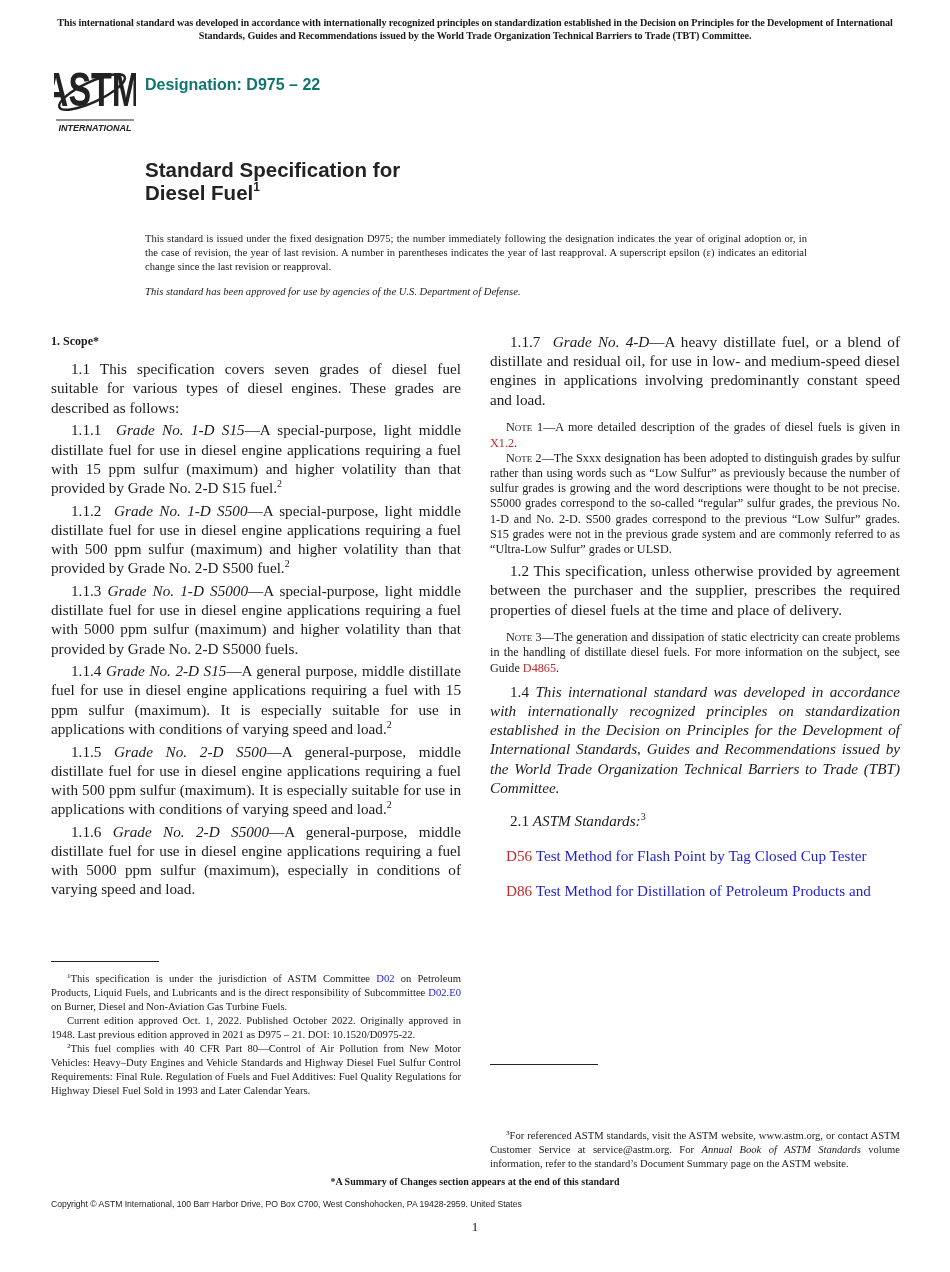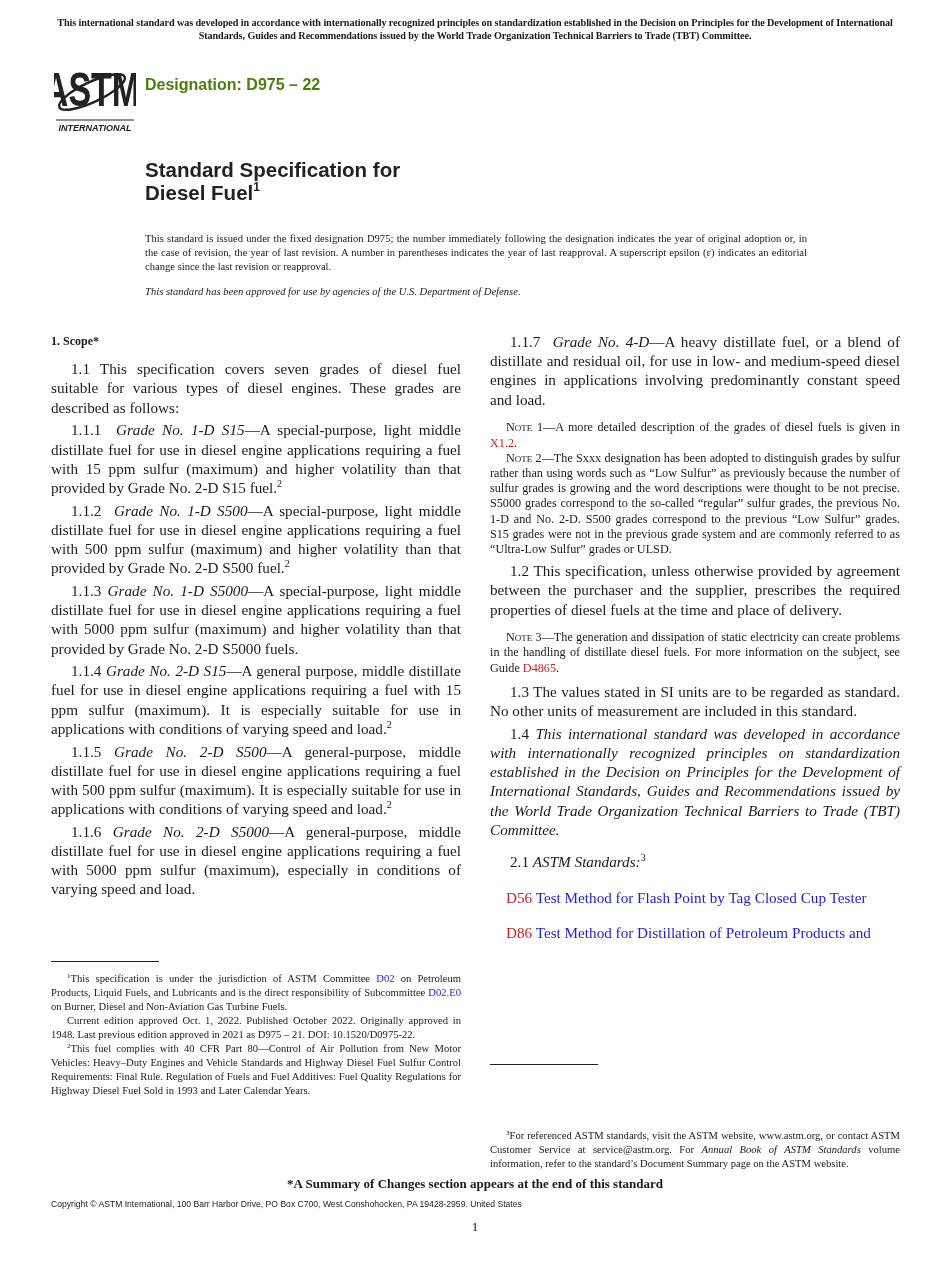--- a/index.html
+++ b/index.html
@@ -1,39 +1,39 @@
 <!DOCTYPE html>
 <html><head>
 <meta charset="utf-8">
 <style>
   html, body { margin: 0; padding: 0; background: #ffffff; }
   body { width: 950px; height: 1272px; position: relative; overflow: hidden; color: #1a1a1a; font-family: "Liberation Serif", serif; }
   .top-notice { position: absolute; top: 16px; left: 40px; width: 870px; text-align: center; font-family: "Liberation Serif", serif; font-weight: bold; font-size: 10.2px; line-height: 13px; letter-spacing: -0.1px; }
   .logo { position: absolute; top: 56px; left: 54px; width: 82px; height: 80px; }
-  .designation { position: absolute; top: 76px; left: 145px; font-family: "Liberation Sans", sans-serif; font-weight: bold; font-size: 16px; color: #4d7c0f; }
+  .designation { position: absolute; top: 76px; left: 145px; font-family: "Liberation Sans", sans-serif; font-weight: bold; font-size: 16px; color: #0f766e; }
   .title { position: absolute; top: 158px; left: 145px; font-family: "Liberation Sans", sans-serif; font-weight: bold; font-size: 20.5px; line-height: 23px; color: #222; }
   .title sup { font-size: 12px; vertical-align: 9px; line-height: 0; }
   .issued { position: absolute; top: 232px; left: 145px; width: 662px; font-size: 10.6px; line-height: 14px; text-align: justify; }
   .dod { position: absolute; top: 286px; left: 145px; font-size: 10.6px; font-style: italic; }
   .col { position: absolute; font-size: 15.2px; line-height: 19.2px; }
   .col-left { top: 332px; left: 51px; width: 410px; }
   .col-right { top: 332px; left: 490px; width: 410px; }
   .h { font-weight: bold; font-size: 12px; margin: 0 0 8px 0; }
   .p { margin: 0 0 3.5px 0; text-indent: 20px; text-align: justify; }
   .p sup { font-size: 10px; line-height: 0; vertical-align: 6px; }
   .note { font-size: 12.2px; line-height: 15.2px; text-indent: 16px; text-align: justify; margin: 0; }
   .note .sc { font-variant: small-caps; }
   .red { color: #c2272d; }
   .blue { color: #1f1fd0; }
   .ref { margin: 16px; text-indent: 0; font-size: 15.2px; line-height: 19.2px; white-space: nowrap; }
   .fn-rule { position: absolute; height: 1px; background: #222; width: 108px; }
   .fn { position: absolute; font-size: 10.6px; line-height: 14px; text-align: justify; }
   .fn p { margin: 0; text-indent: 16px; }
   .fn sup { font-size: 7px; line-height: 0; vertical-align: 4px; }
-  .summary { position: absolute; top: 1176px; left: 0; width: 950px; text-align: center; font-weight: bold; font-size: 13px; }
+  .summary { position: absolute; top: 1176px; left: 0; width: 950px; text-align: center; font-weight: bold; font-size: 10px; }
   .copyright { position: absolute; top: 1199px; left: 51px; font-family: "Liberation Sans", sans-serif; font-size: 8.6px; color: #222; }
   .page-num { position: absolute; top: 1219px; left: 0; width: 950px; text-align: center; font-size: 13px; }
 </style>
 </head>
 <body>
 
 <div class="top-notice">This international standard was developed in accordance with internationally recognized principles on standardization established in the Decision on Principles for the Development of International Standards, Guides and Recommendations issued by the World Trade Organization Technical Barriers to Trade (TBT) Committee.</div>
 
 <div class="logo">
   <svg width="82" height="80" viewBox="0 0 82 80">
@@ -76,21 +76,20 @@
 <div class="col col-right">
   <p class="p"><span>1.1.7</span>&nbsp; <i>Grade No. 4-D</i><span>—A heavy distillate fuel, or a blend of distillate and residual oil, for use in low- and medium-speed diesel engines in applications involving predominantly constant speed and load.</span></p>
   <div style="height:8px"></div>
   <p class="note"><span class="sc">Note 1</span><span>—A more detailed description of the grades of diesel fuels is given in </span><span class="red">X1.2</span><span>.</span></p>
   <p class="note"><span class="sc">Note 2</span><span>—The Sxxx designation has been adopted to distinguish grades by sulfur rather than using words such as “Low Sulfur” as previously because the number of sulfur grades is growing and the word descriptions were thought to be not precise. S5000 grades correspond to the so-called “regular” sulfur grades, the previous No. 1-D and No. 2-D. S500 grades correspond to the previous “Low Sulfur” grades. S15 grades were not in the previous grade system and are commonly referred to as “Ultra-Low Sulfur” grades or ULSD.</span></p>
   <div style="height:4px"></div>
   <p class="p">1.2 This specification, unless otherwise provided by agreement between the purchaser and the supplier, prescribes the required properties of diesel fuels at the time and place of delivery.</p>
   <div style="height:8px"></div>
   <p class="note"><span class="sc">Note 3</span><span>—The generation and dissipation of static electricity can create problems in the handling of distillate diesel fuels. For more information on the subject, see Guide </span><span class="red">D4865</span><span>.</span></p>
   <div style="height:6px"></div>
-  <p class="p">1.3 The values stated in SI units are to be regarded as standard. No other units of measurement are included in this standard.</p>
   <p class="p"><span>1.4 </span><i>This international standard was developed in accordance with internationally recognized principles on standardization established in the Decision on Principles for the Development of International Standards, Guides and Recommendations issued by the World Trade Organization Technical Barriers to Trade (TBT) Committee.</i></p>
   <div style="height:10px"></div>
   <p class="p" style="margin:0"><span>2.1 </span><i>ASTM Standards:</i><sup>3</sup></p>
   <p class="ref"><span class="red">D56</span> <span class="blue">Test Method for Flash Point by Tag Closed Cup Tester</span></p>
   <p class="ref"><span class="red">D86</span> <span class="blue">Test Method for Distillation of Petroleum Products and</span></p>
 </div>
 
 <div class="fn-rule" style="top:1064px; left:490px;"></div>
 <div class="fn" style="top:1129px; left:490px; width:410px;">
   <p><sup>3</sup><span>For referenced ASTM standards, visit the ASTM website, www.astm.org, or contact ASTM Customer Service at service@astm.org. For </span><i>Annual Book of ASTM Standards</i><span> volume information, refer to the standard’s Document Summary page on the ASTM website.</span></p>

